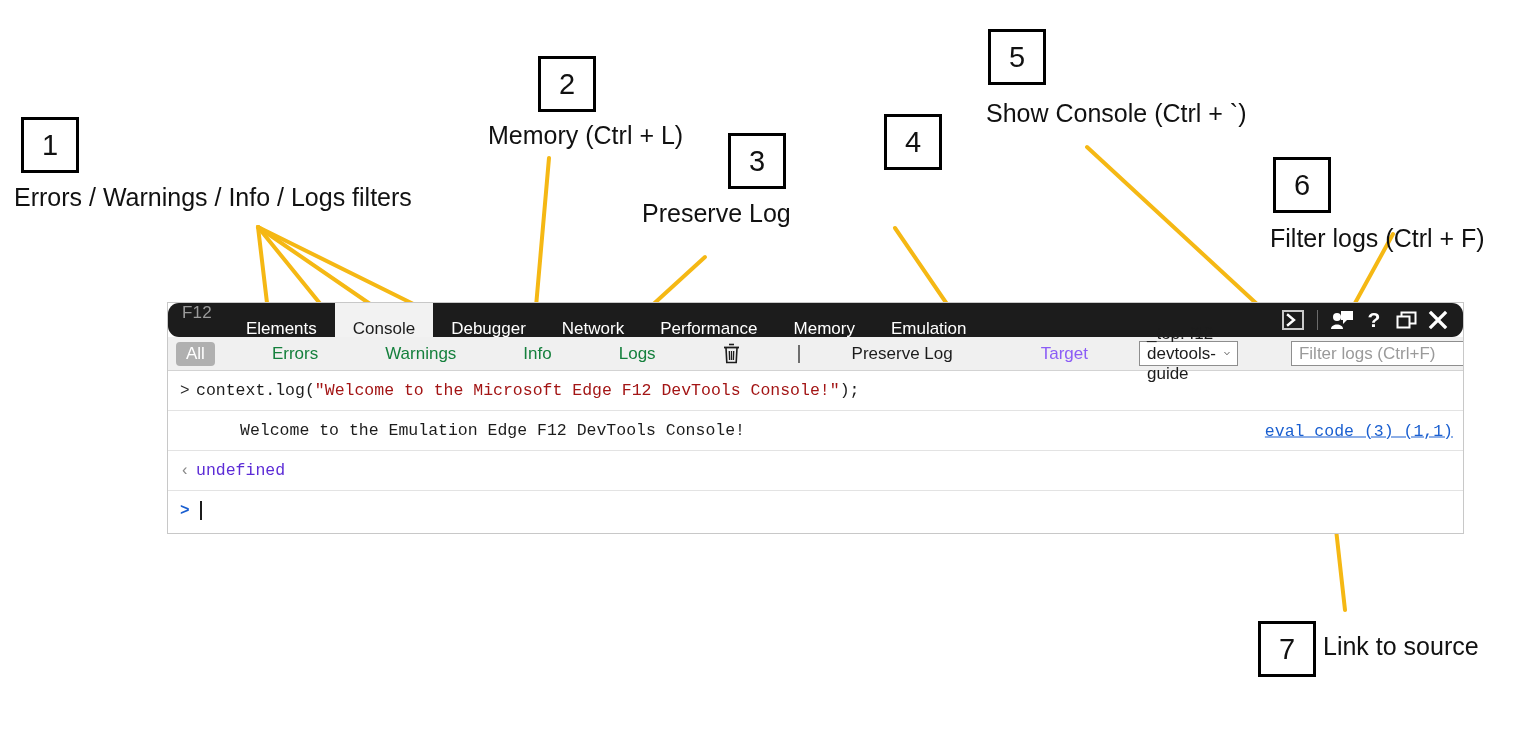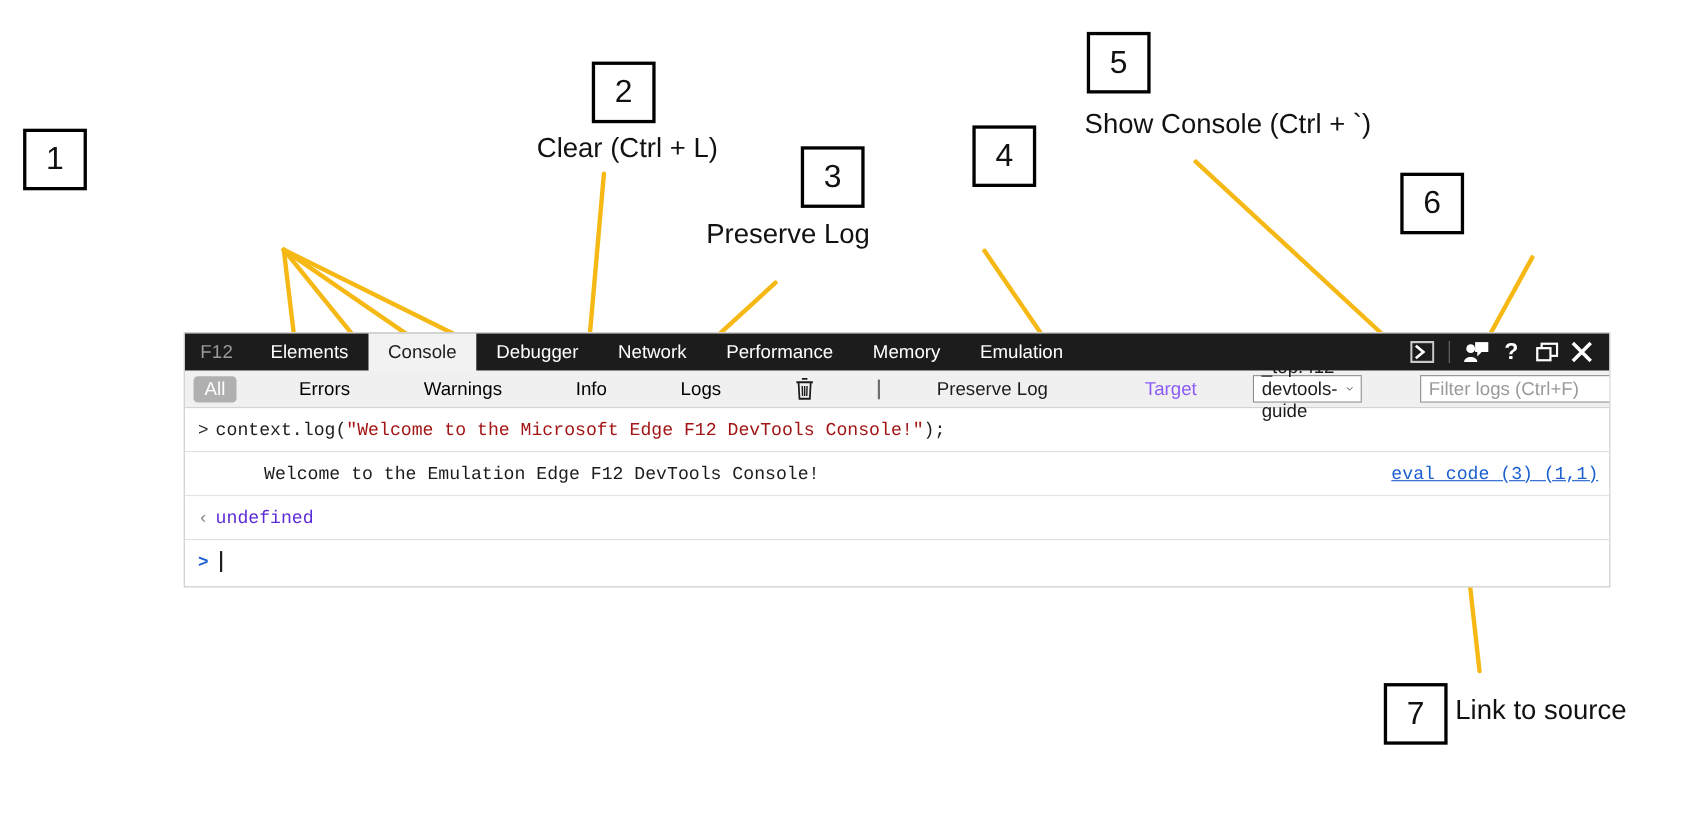--- a/index.html
+++ b/index.html
@@ -39,21 +39,22 @@
     box-sizing: border-box;
     overflow: hidden;
   }
 
   
   .tabbar {
     position: relative;
     height: 34px;
     background: #1c1c1c;
     display: flex;
-    align-items: center;
+    align-items: flex-start;
+    border-radius: 11px;
   }
   .brand {
     display: flex; align-items: center;
     padding: 0 16px 0 14px;
     color: #9b9b9b; font-size: 17px;
     letter-spacing: .2px;
   }
   .tab {
     display: flex; align-items: center;
     padding: 16px 18px;
@@ -79,21 +80,21 @@
   .filterbar {
     position: relative;
     height: 33px;
     background: #f0f0f0;
     border-bottom: 1px solid #d3d3d3;
     display: flex; align-items: center;
     padding-left: 8px;
     gap: 44px;
   }
   .fbtn {
-    font-size: 17px; color: #000000;
+    font-size: 17px; color: #15803d;
     padding: 2px 10px; margin-right: 3px;
     border-radius: 4px; cursor: default; white-space: nowrap;
   }
   .fbtn.active { background: #b0b0b0; color: #ffffff; }
   .trash { margin: 0 6px 0 10px; display: flex; align-items: center; }
   .chk {
     width: 16px; height: 16px;
     border: 1px solid #6e6e6e; background: #ffffff;
     margin: 0 8px 0 8px; display: inline-block;
   }
@@ -171,43 +172,45 @@
 
       <line x1="1393" y1="234" x2="1332" y2="345"></line>
 
       <line x1="1345" y1="610" x2="1327" y2="448"></line>
     </g>
   </svg>
 
   <div class="callout-box" style="left:21px; top:117px; width:52px; height:50px;">
     <span>1</span>
   </div>
+  <div class="callout-label" style="left:14px; top:183px;">Errors / Warnings / Info / Logs filters</div>
 
   <div class="callout-box" style="left:538px; top:56px; width:52px; height:50px;">
     <span>2</span>
   </div>
-  <div class="callout-label" style="left:488px; top:121px;">Clear (Ctrl + L)</div>
+  <div class="callout-label" style="left:488px; top:121px;">Memory (Ctrl + L)</div>
 
   <div class="callout-box" style="left:728px; top:133px; width:52px; height:50px;">
     <span>3</span>
   </div>
   <div class="callout-label" style="left:642px; top:199px;">Preserve Log</div>
 
   <div class="callout-box" style="left:884px; top:114px; width:52px; height:50px;">
     <span>4</span>
   </div>
 
   <div class="callout-box" style="left:988px; top:29px; width:52px; height:50px;">
     <span>5</span>
   </div>
   <div class="callout-label" style="left:986px; top:99px;">Show Console (Ctrl + `)</div>
 
   <div class="callout-box" style="left:1273px; top:157px; width:52px; height:50px;">
     <span>6</span>
   </div>
+  <div class="callout-label" style="left:1270px; top:224px;">Filter logs (Ctrl + F)</div>
 
   <div class="callout-box" style="left:1258px; top:621px; width:52px; height:50px;">
     <span>7</span>
   </div>
   <div class="callout-label" style="left:1323px; top:632px;">Link to source</div>
 
   <div id="devtools">
 
     <div class="tabbar">
       <div class="brand">F12</div>

